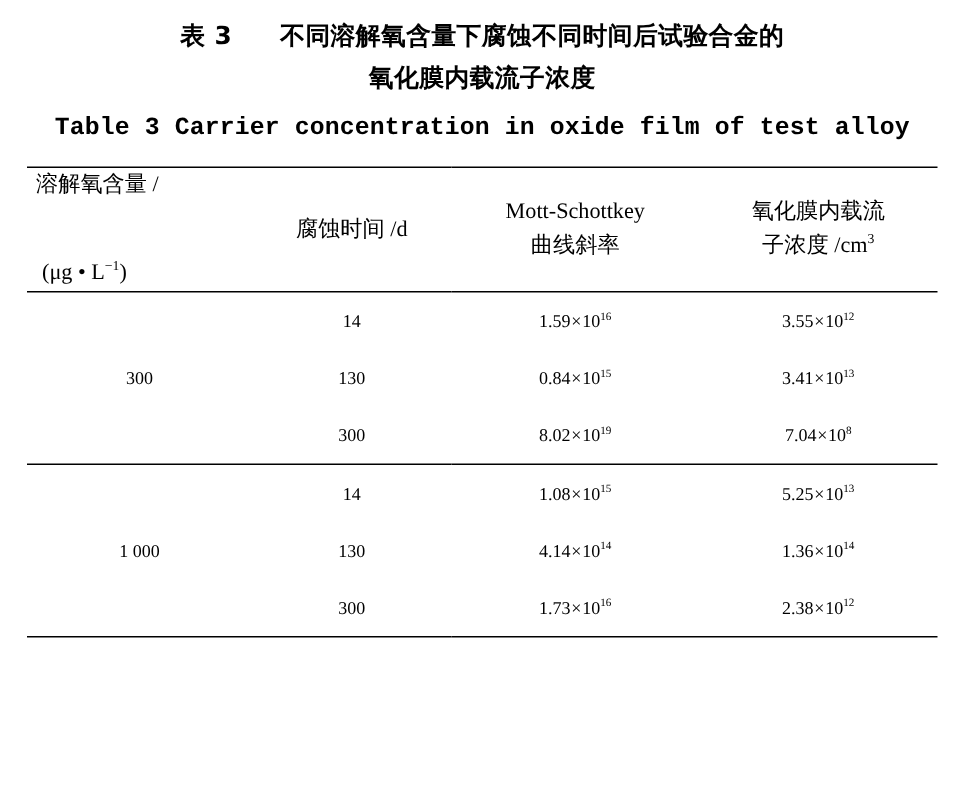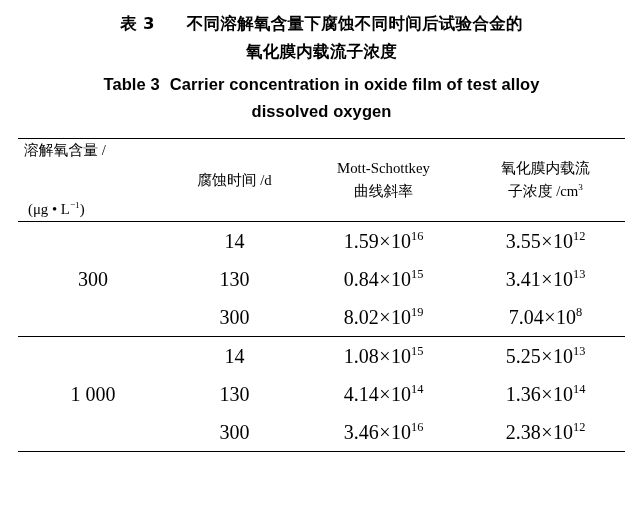--- a/index.html
+++ b/index.html
@@ -27,21 +27,21 @@
     font-weight: bold;
     font-size: 16.5px;
     line-height: 28px;
     letter-spacing: 0.3px;
   }
   .caption-cn .num {
     margin-right: 32px;
   }
   .caption-en {
     text-align: center;
-    font-family: Liberation Sans, sans-serif;
+    font-family: Liberation Mono, monospace;
     font-weight: bold;
     font-size: 16.5px;
     line-height: 27px;
     margin-top: 5px;
     letter-spacing: 0.1px;
   }
   .caption-en .lbl {
     margin-right: 10px;
   }
   table.tbl {
@@ -73,21 +73,21 @@
   }
   .hdr .h-left {
     text-align: left;
     padding-left: 6px;
   }
   .hdr .h-left .l2 {
     padding-left: 4px;
   }
   .body-row td {
     height: 38px;
-    font-size: 20px;
+    font-size: 12px;
   }
   .grp-label {
     font-size: 15.2px;
   }
   sup {
     font-size: 0.62em;
     vertical-align: super;
     line-height: 0;
   }
   .times {
@@ -108,21 +108,20 @@
     <div>
       <span class="num">表 3</span><span>不同溶解氧含量下腐蚀不同时间后试验合金的</span>
     </div>
     <div>氧化膜内载流子浓度</div>
   </div>
 
   <div class="caption-en">
     <div>
       <span class="lbl">Table 3</span><span>Carrier concentration in oxide film of test alloy</span>
     </div>
-    <div>dissolved oxygen</div>
   </div>
 
   <table class="tbl">
     <colgroup>
       <col class="colw1">
       <col class="colw2">
       <col class="colw3">
       <col class="colw4">
     </colgroup>
     <tbody>
@@ -190,21 +189,21 @@
         <td>
           <span>4.14</span><span class="times">×</span><span>10</span><sup>14</sup>
         </td>
         <td>
           <span>1.36</span><span class="times">×</span><span>10</span><sup>14</sup>
         </td>
       </tr>
       <tr class="body-row">
         <td>300</td>
         <td>
-          <span>3.46</span><span class="times">×</span><span>10</span><sup>16</sup>
+          <span>1.73</span><span class="times">×</span><span>10</span><sup>16</sup>
         </td>
         <td>
           <span>2.38</span><span class="times">×</span><span>10</span><sup>12</sup>
         </td>
       </tr>
 
       <tr class="rule-bottom">
         <td></td>
         <td></td>
         <td></td>

